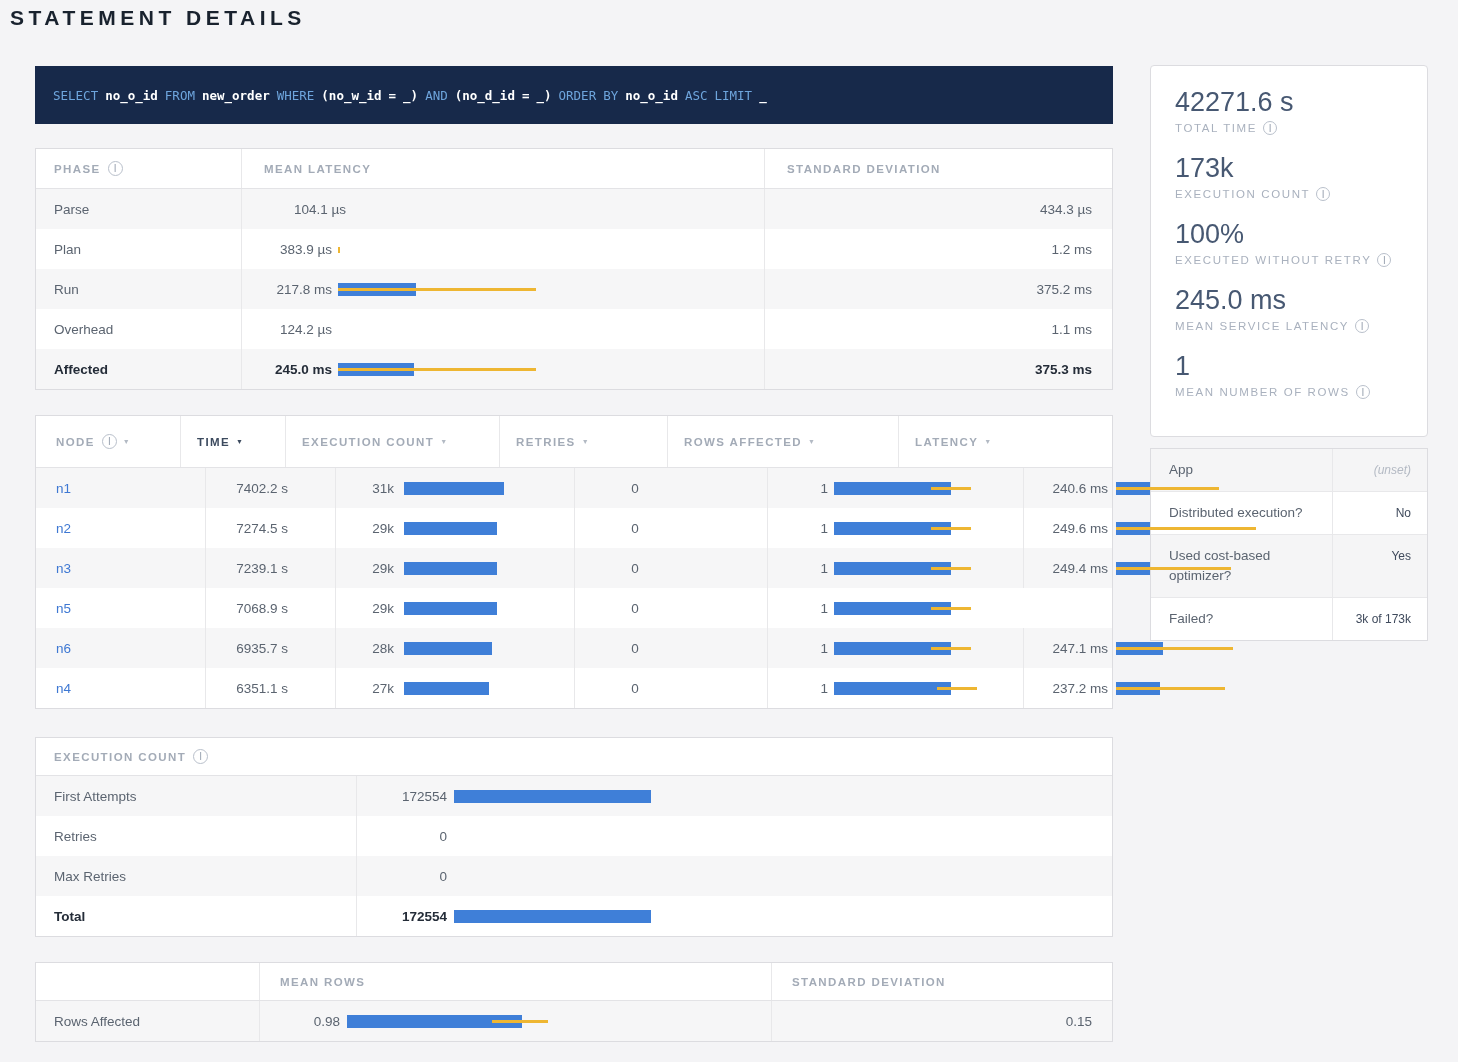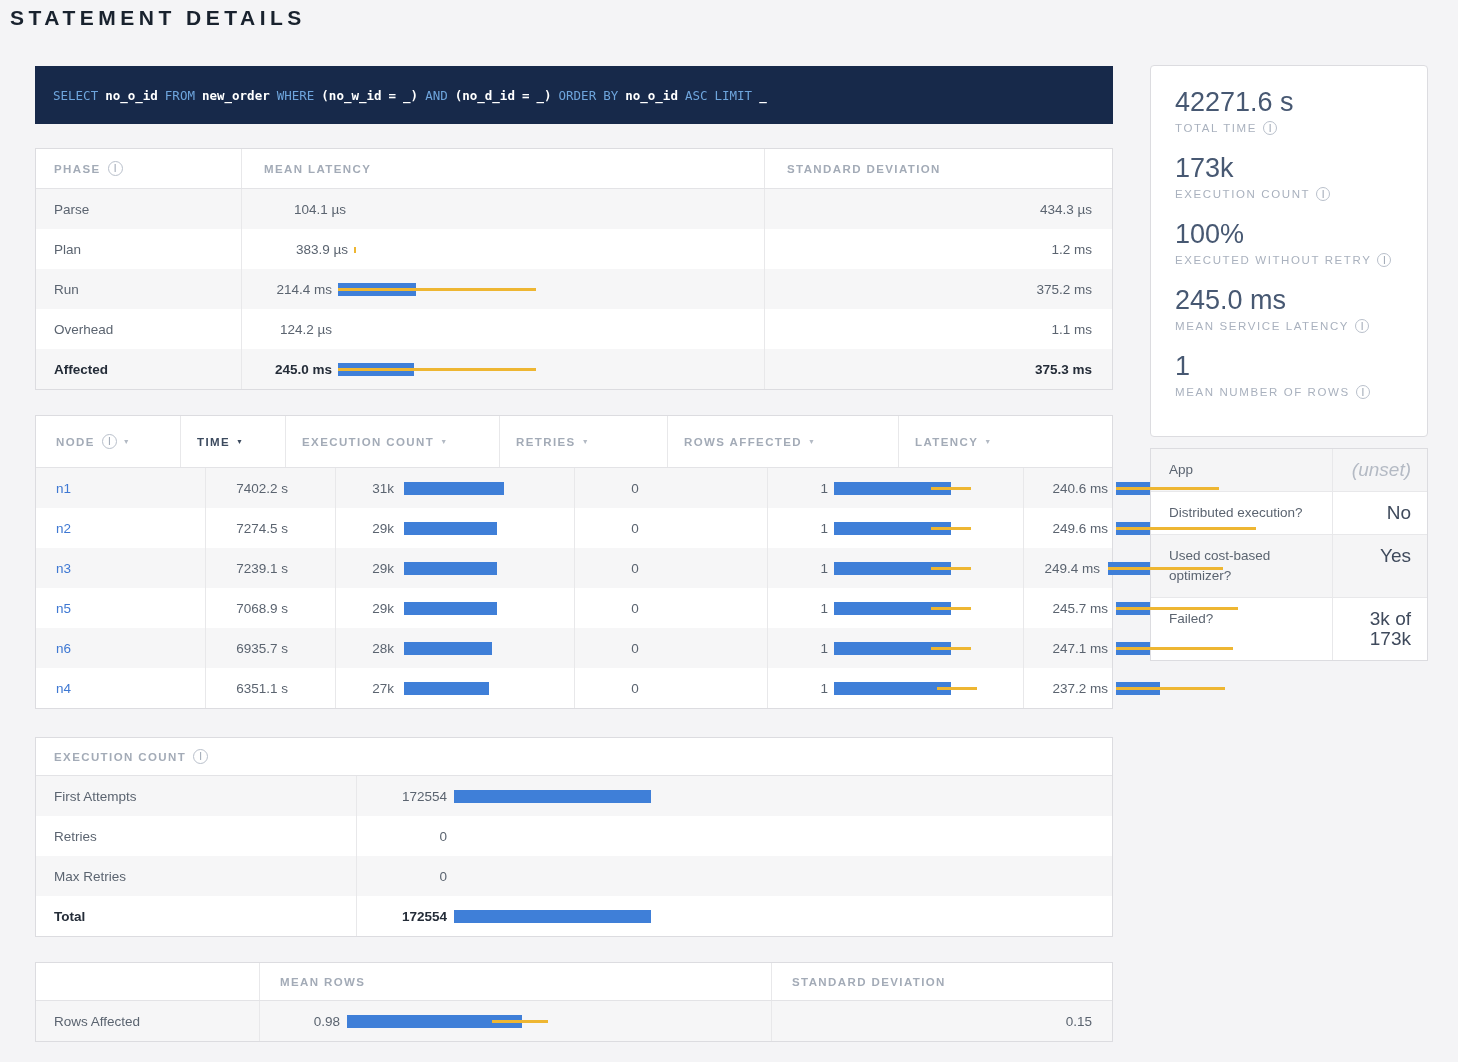--- a/index.html
+++ b/index.html
@@ -101,21 +101,21 @@
   .stat-label .info-icon { width:14px; height:14px; margin-left:6px; }
 
   .details-card {
     position:absolute; top:448px; width:278px;
     background:#fff; border:1px solid #dcdce0;
   }
   .d-row { display:grid; grid-template-columns:182px 1fr; border-bottom:1px solid #e8e8ea; }
   .d-row:last-child { border-bottom:none; }
   .d-row.alt { background:#f5f5f6; }
   .d-label { font-size:13.5px; color:#5b6470; padding:11px 12px 11px 18px; line-height:20px; border-right:1px solid #e8e8ea; }
-  .d-value { font-size:19px; color:#3f4a5c; padding:11px 16px 11px 8px; text-align:right; line-height:20px; }
+  .d-value { font-size:12px; color:#3f4a5c; padding:11px 16px 11px 8px; text-align:right; line-height:20px; }
   .d-value.muted { color:#b4bac4; font-style:italic; }
 </style>
 </head>
 <body>
 
 <h1 class="page-title">STATEMENT DETAILS</h1>
 
 <div class="main">
   <div class="sql-box" id="sql-box">
       <span class="kw">SELECT</span>
@@ -151,32 +151,32 @@
         <div class="trow phase-grid alt">
           <div class="cell pl">Parse</div>
           <div class="cell vline" style="padding-left: 22px;">
             <span class="val" style="width: 82px; margin-right: 6px;">104.1 µs</span>
             <div class="bars"></div>
           </div>
           <div class="cell right pr vline">434.3 µs</div>
         </div>
         <div class="trow phase-grid">
           <div class="cell pl">Plan</div>
-          <div class="cell vline" style="padding-left: 24px;">
+          <div class="cell vline" style="padding-left: 8px;">
             <span class="val" style="width: 82px; margin-right: 6px;">383.9 µs</span>
             <div class="bars">
               <div class="bar-tick" style="left: 0px;"></div>
             </div>
           </div>
           <div class="cell right pr vline">1.2 ms</div>
         </div>
         <div class="trow phase-grid alt">
           <div class="cell pl">Run</div>
           <div class="cell vline" style="padding-left: 8px;">
-            <span class="val" style="width: 82px; margin-right: 6px;">214.4 ms</span>
+            <span class="val" style="width: 82px; margin-right: 6px;">217.8 ms</span>
             <div class="bars">
               <div class="bar-blue" style="left: 0px; width: 78px;"></div>
               <div class="bar-yellow" style="left: 0px; width: 198px;"></div>
             </div>
           </div>
           <div class="cell right pr vline">375.2 ms</div>
         </div>
         <div class="trow phase-grid">
           <div class="cell pl">Overhead</div>
           <div class="cell vline" style="padding-left: 8px;">
@@ -294,21 +294,21 @@
             </div>
           </div>
           <div class="cell center vline" style="padding-right: 40px;">0</div>
           <div class="cell vline" style="padding-left: 12px;">
             <span class="val" style="width: 48px; margin-right: 6px;">1</span>
             <div class="bars">
               <div class="bar-blue" style="left: 0px; width: 117px;"></div>
               <div class="bar-yellow" style="left: 97px; width: 40px;"></div>
             </div>
           </div>
-          <div class="cell vline" style="">
+          <div class="cell vline" style="padding-left: 8px;">
             <span class="val" style="width: 76px; margin-right: 8px;">249.4 ms</span>
             <div class="bars">
               <div class="bar-blue" style="left: 0px; width: 47px;"></div>
               <div class="bar-yellow" style="left: 0px; width: 115px;"></div>
             </div>
           </div>
         </div>
         <div class="trow node-grid">
           <div class="cell" style="padding-left: 20px;">
             <a class="node-link">n5</a>
@@ -319,27 +319,20 @@
             <div class="bars">
               <div class="bar-blue" style="left: 0px; width: 93px;"></div>
             </div>
           </div>
           <div class="cell center vline" style="padding-right: 40px;">0</div>
           <div class="cell vline" style="padding-left: 12px;">
             <span class="val" style="width: 48px; margin-right: 6px;">1</span>
             <div class="bars">
               <div class="bar-blue" style="left: 0px; width: 117px;"></div>
               <div class="bar-yellow" style="left: 97px; width: 40px;"></div>
-            </div>
-          </div>
-          <div class="cell vline" style="padding-left: 8px;">
-            <span class="val" style="width: 76px; margin-right: 8px;">245.7 ms</span>
-            <div class="bars">
-              <div class="bar-blue" style="left: 0px; width: 46px;"></div>
-              <div class="bar-yellow" style="left: 0px; width: 122px;"></div>
             </div>
           </div>
         </div>
         <div class="trow node-grid alt">
           <div class="cell" style="padding-left: 20px;">
             <a class="node-link">n6</a>
           </div>
           <div class="cell right vline" style="padding-right: 15px;">6935.7 s</div>
           <div class="cell vline" style="padding-left: 8px;">
             <span class="val" style="width: 50px; margin-right: 10px;">28k</span>

